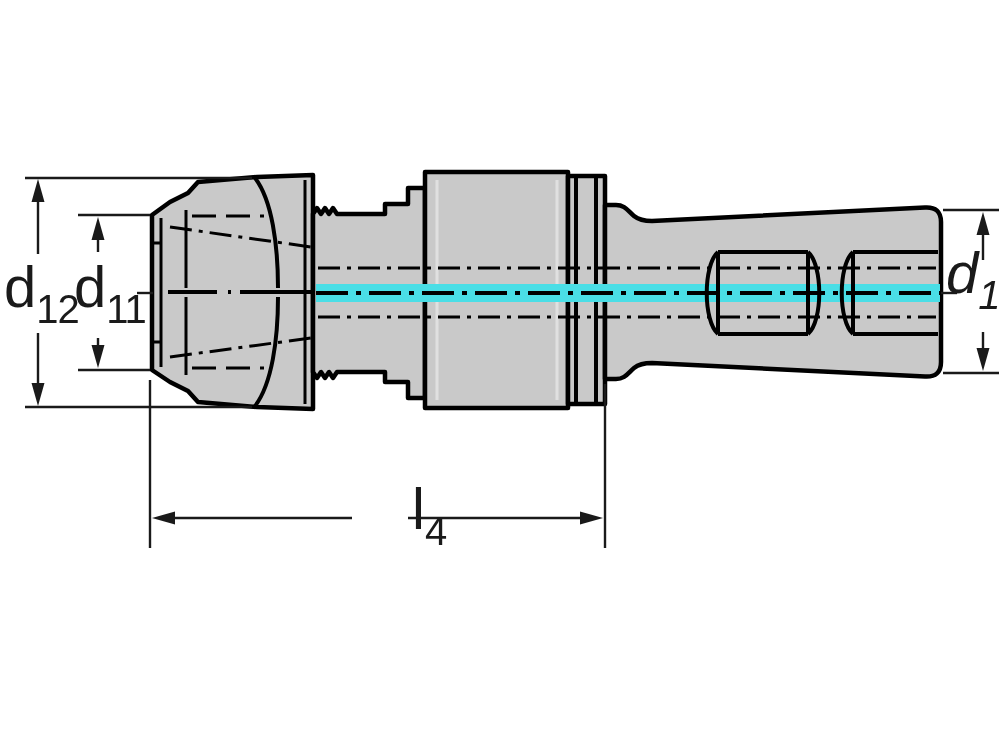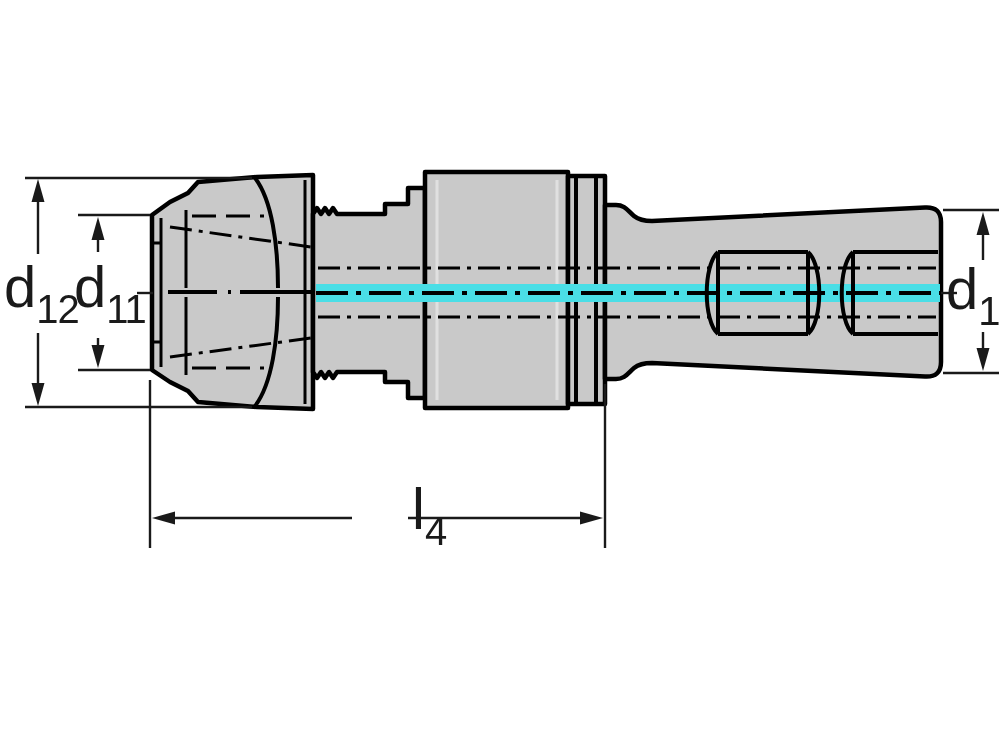--- a/index.html
+++ b/index.html
@@ -124,17 +124,17 @@
     <path class="dim" d="M172,518 H352 M408,518 H583"></path>
     <polygon class="dim-arrow" points="152,518 175,511.5 175,524.5"></polygon>
     <polygon class="dim-arrow" points="603,518 580,511.5 580,524.5"></polygon>
   </g>
 </svg>
 
 <div class="dlabel" style="left:4px;top:258px;"><span class="base">d</span><span class="sub">12</span></div>
 
 <div class="dlabel" style="left:74px;top:258px;"><span class="base">d</span><span class="sub">11</span></div>
 
-<div class="dlabel" style="left:946px;top:260px;"><span class="base">d</span><span class="sub">1</span></div>
+<div class="dlabel" style="left:946px;top:244px;font-style:italic;"><span class="base">d</span><span class="sub">1</span></div>
 
 <div class="dlabel" style="left:364px;top:480px;margin-left:48px;"><span class="base">l</span><span class="sub">4</span></div>
 
 </div>
 
 </body></html>

